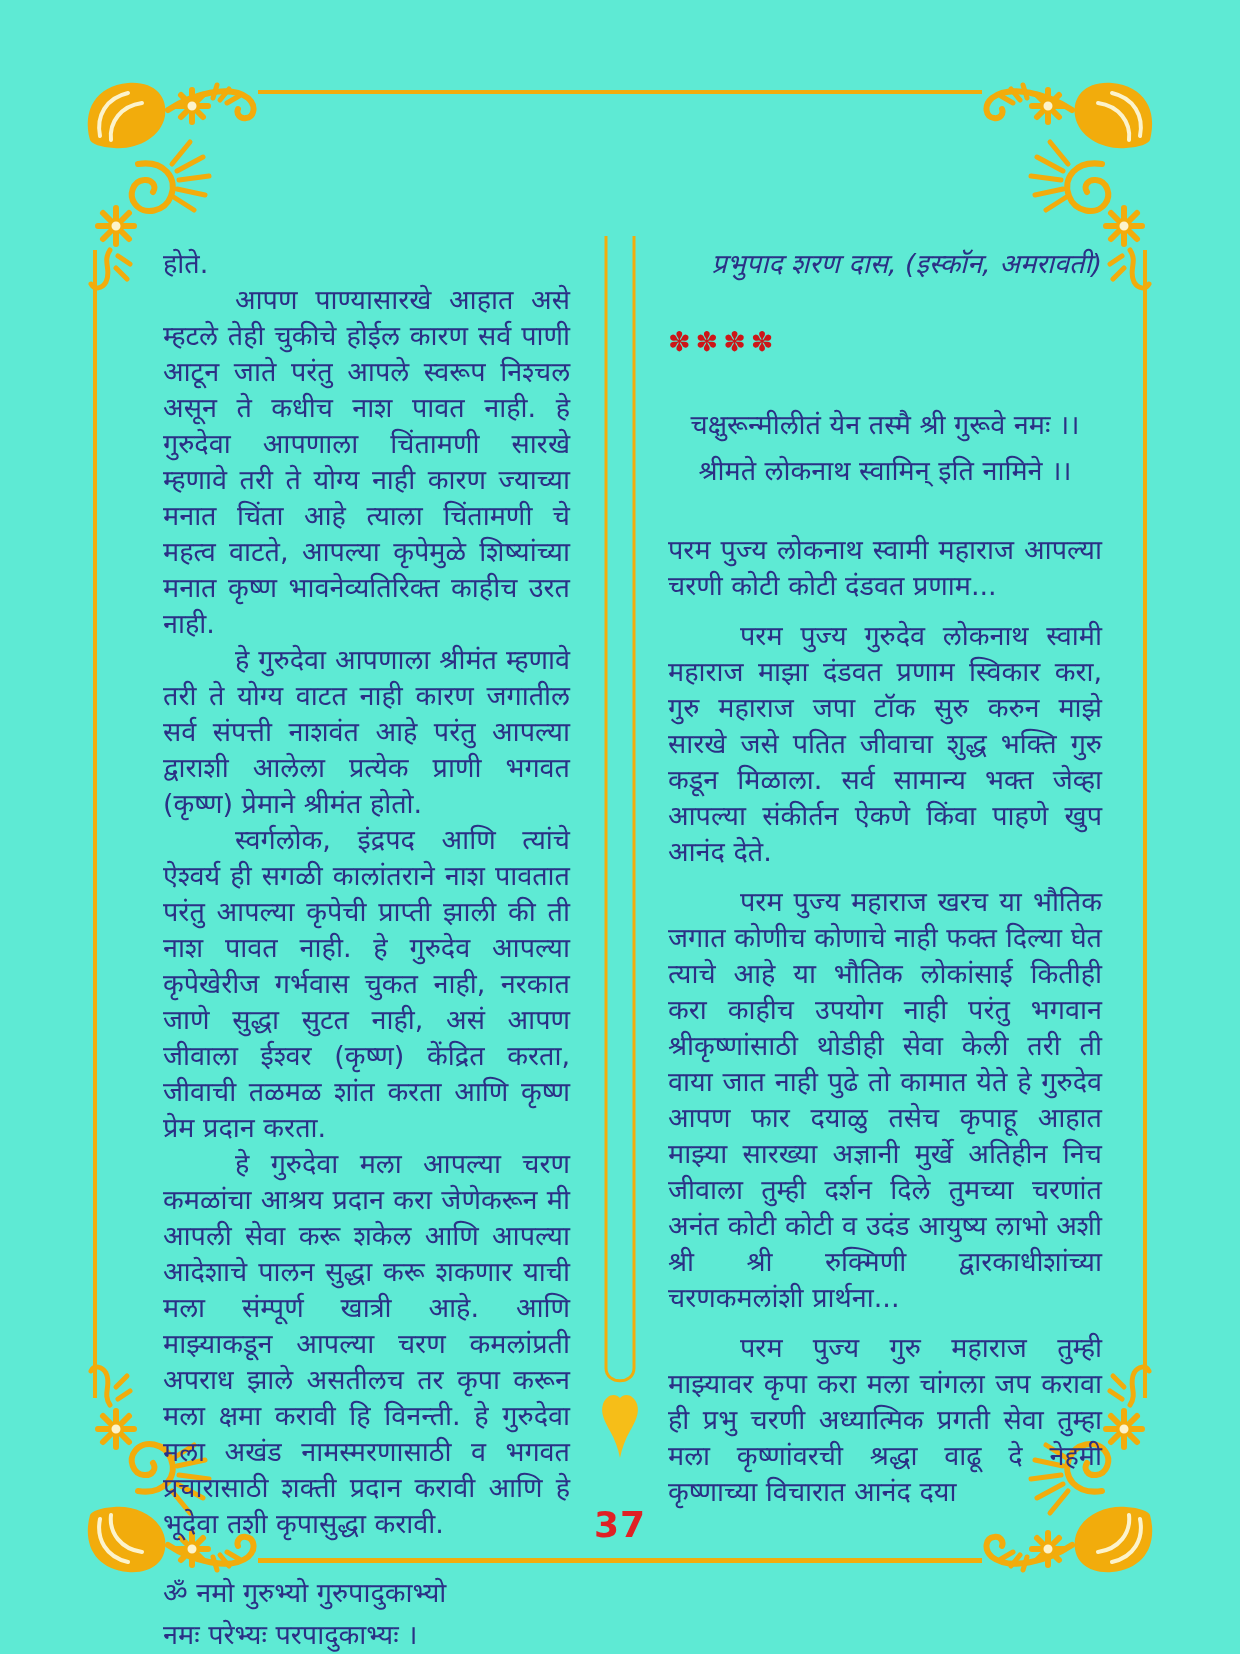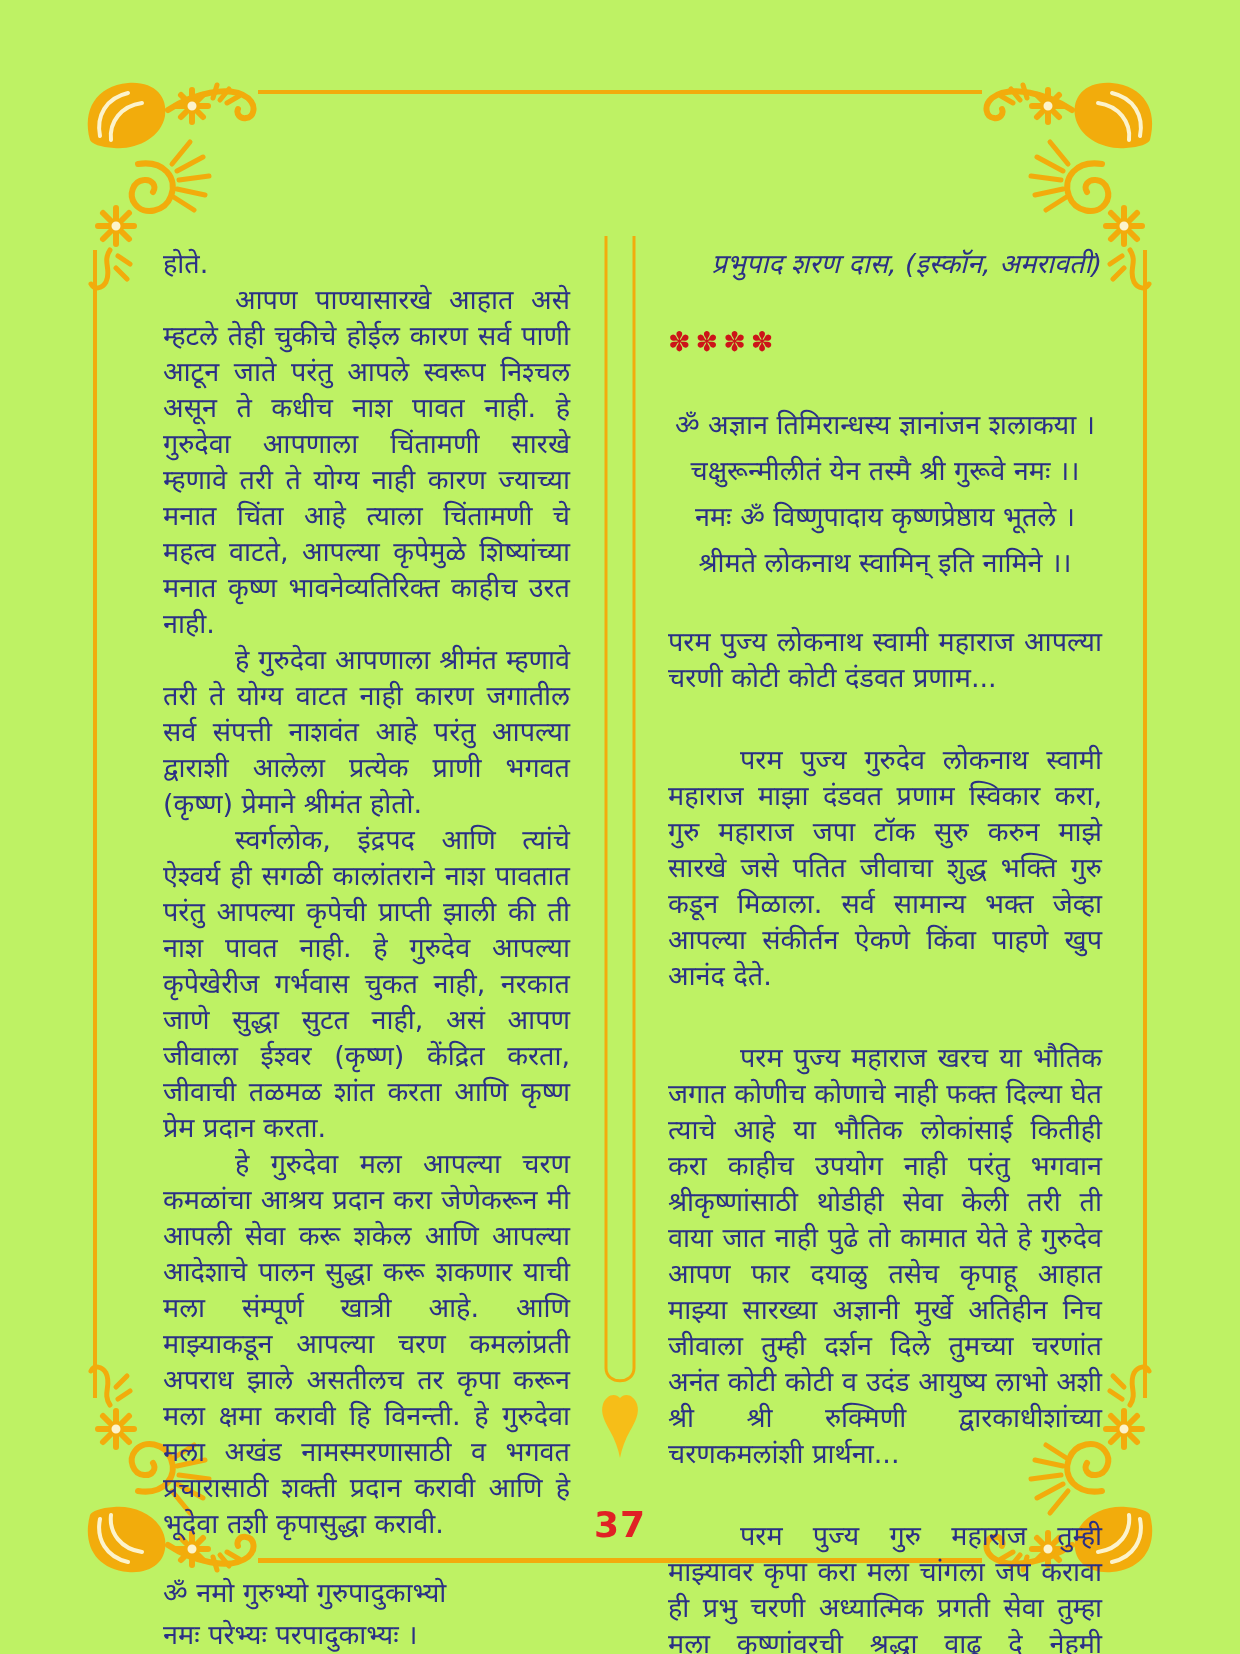--- a/index.html
+++ b/index.html
@@ -1,17 +1,17 @@
 <!DOCTYPE html>
 <html lang="mr"><head>
 <meta charset="utf-8">
 <style>
   html,body{margin:0;padding:0;}
   body{font-family:"DejaVu Sans","Liberation Sans",sans-serif;}
-  .page{position:relative;width:1240px;height:1654px;background:#bef264;overflow:hidden;}
+  .page{position:relative;width:1240px;height:1654px;background:#5eead4;overflow:hidden;}
 
   
   .frame-line{position:absolute;background:#F2AC0C;}
   .frame-top{left:258px;top:90px;width:724px;height:4px;}
   .frame-bottom{left:258px;top:1558px;width:724px;height:5px;}
   .frame-left{left:93px;top:250px;width:4px;height:1148px;}
   .frame-right{left:1143px;top:250px;width:4px;height:1148px;}
 
   
   .corner{position:absolute;width:185px;height:215px;}
@@ -29,21 +29,21 @@
   .col p.indent{text-indent:72px;}
 
   .mantra{margin-top:30px;line-height:42px;text-align:left;}
   .mantra div{white-space:nowrap;}
 
   .signature{margin:0;}
   .signature-name{margin:0;padding-left:8px;text-align:right;font-style:italic;}
   .separator{margin-top:42px;color:#CC1518;font-size:27px;letter-spacing:5px;
              text-align:left;font-weight:bold;}
   .shloka{margin-top:42px;text-align:center;line-height:46px;}
-  .right-paras p{margin-top:46px;}
+  .right-paras p{margin-top:14px;}
   .right-paras p:first-child{margin-top:38px;}
 
   
   .pen-divider{position:absolute;left:598px;top:236px;width:44px;height:1224px;}
 
   
   .page-number{position:absolute;left:0;top:1504px;width:1240px;text-align:center;
                color:#E02125;font-size:36px;font-weight:600;letter-spacing:1px;}
 </style>
 </head>
@@ -175,23 +175,21 @@
         <div>ॐ नमो गुरुभ्यो गुरुपादुकाभ्यो</div>
         <div>नमः परेभ्यः परपादुकाभ्यः ।</div>
       </div>
 
   </div>
 
   <div class="col col-right">
     <p class="signature-name">प्रभुपाद शरण दास, (इस्कॉन, अमरावती)</p>
     <div class="separator">✽✽✽✽</div>
     <div class="shloka">
-        <div>ॐ अज्ञान तिमिरान्धस्य ज्ञानांजन शलाकया ।</div>
         <div>चक्षुरून्मीलीतं येन तस्मै श्री गुरूवे नमः ।।</div>
-        <div>नमः ॐ विष्णुपादाय कृष्णप्रेष्ठाय भूतले ।</div>
         <div>श्रीमते लोकनाथ स्वामिन् इति नामिने ।।</div>
       </div>
     <div class="right-paras">
         <p>परम पुज्य लोकनाथ स्वामी महाराज आपल्या चरणी कोटी कोटी दंडवत प्रणाम...</p>
         <p class="indent">परम पुज्य गुरुदेव लोकनाथ स्वामी महाराज माझा दंडवत प्रणाम स्विकार करा, गुरु महाराज जपा टॉक सुरु करुन माझे सारखे जसे पतित जीवाचा शुद्ध भक्ति गुरु कडून मिळाला. सर्व सामान्य भक्त जेव्हा आपल्या संकीर्तन ऐकणे किंवा पाहणे खुप आनंद देते.</p>
         <p class="indent">परम पुज्य महाराज खरच या भौतिक जगात कोणीच कोणाचे नाही फक्त दिल्या घेत त्याचे आहे या भौतिक लोकांसाई कितीही करा काहीच उपयोग नाही परंतु भगवान श्रीकृष्णांसाठी थोडीही सेवा केली तरी ती वाया जात नाही पुढे तो कामात येते हे गुरुदेव आपण फार दयाळु तसेच कृपाहू आहात माझ्या सारख्या अज्ञानी मुर्खे अतिहीन निच जीवाला तुम्ही दर्शन दिले तुमच्या चरणांत अनंत कोटी कोटी व उदंड आयुष्य लाभो अशी श्री श्री रुक्मिणी द्वारकाधीशांच्या चरणकमलांशी प्रार्थना...</p>
         <p class="indent">परम पुज्य गुरु महाराज तुम्ही माझ्यावर कृपा करा मला चांगला जप करावा ही प्रभु चरणी अध्यात्मिक प्रगती सेवा तुम्हा मला कृष्णांवरची श्रद्धा वाढू दे नेहमी कृष्णाच्या विचारात आनंद दया</p>
       </div>
   </div>
 

